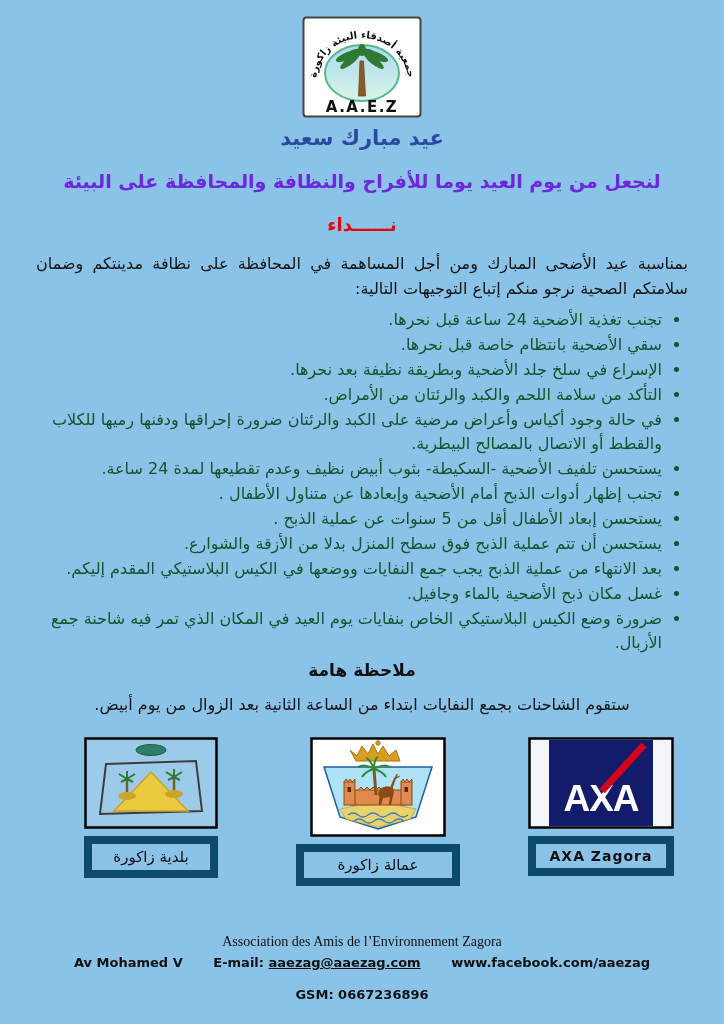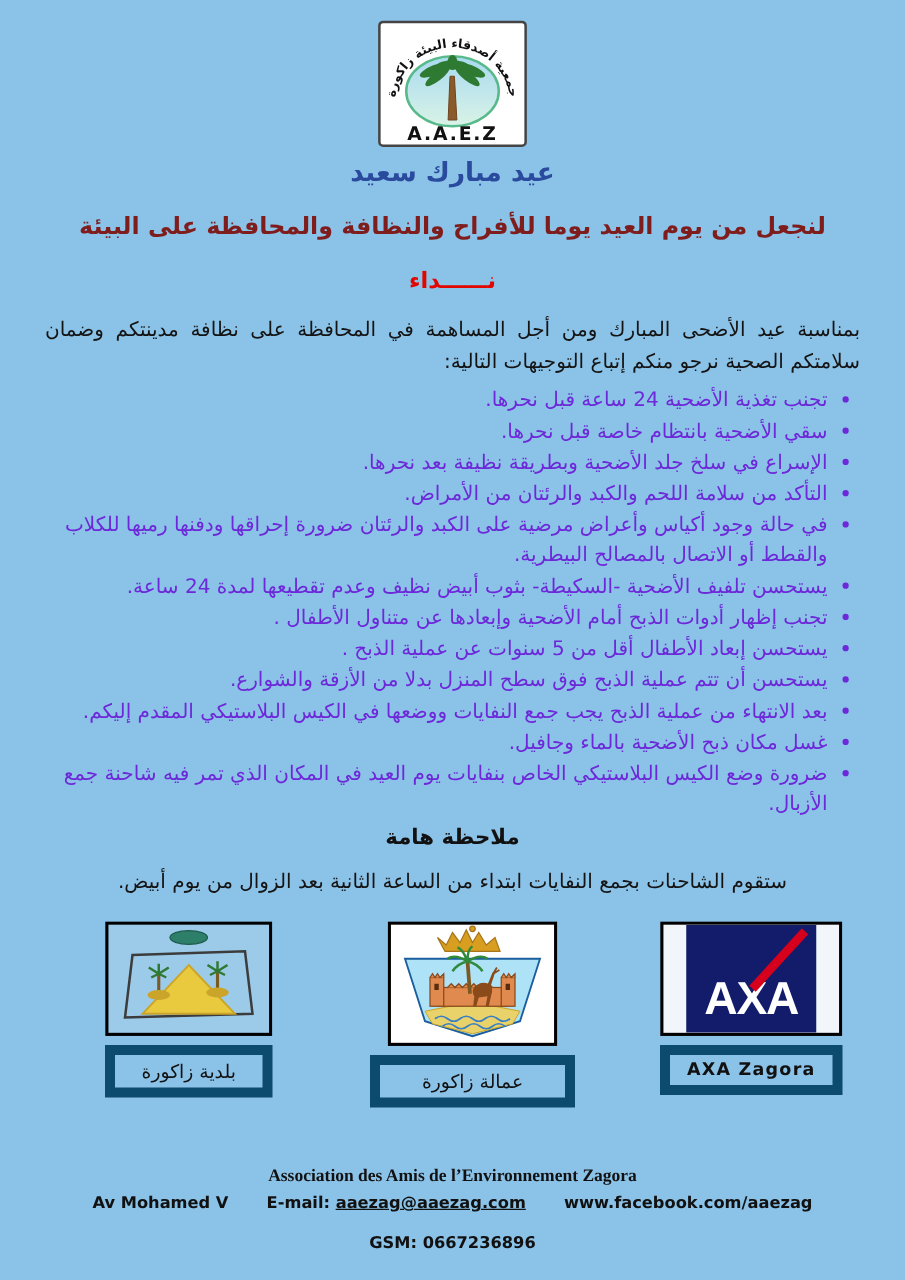--- a/index.html
+++ b/index.html
@@ -4,49 +4,49 @@
 <style>
   html,body{margin:0;padding:0;}
   body{width:724px;height:1024px;font-family:"DejaVu Sans",sans-serif;}
   .page{position:relative;width:724px;height:1024px;background:#8bc2e7;overflow:hidden;}
 
   .assoc-logo{position:absolute;top:16px;left:50%;transform:translateX(-50%);}
 
   .t1{position:absolute;top:126px;left:0;width:100%;text-align:center;
       color:#2a4a9e;font-size:21px;font-weight:bold;direction:rtl;}
   .t2{position:absolute;top:170px;left:0;width:100%;text-align:center;
-      color:#7f1d1d;font-size:19px;font-weight:bold;direction:rtl;}
+      color:#6d28d9;font-size:19px;font-weight:bold;direction:rtl;}
   .t3{position:absolute;top:214px;left:0;width:100%;text-align:center;
       color:#e10600;font-size:18px;font-weight:bold;direction:rtl;}
 
   .intro{position:absolute;top:252px;right:36px;left:36px;direction:rtl;
          text-align:justify;color:#141414;font-size:16px;line-height:1.55;}
 
   .bullets{position:absolute;top:308px;right:36px;left:36px;direction:rtl;}
   .bullets ul{margin:0;padding:0 26px 0 0;list-style:disc;}
-  .bullets li{color:#6d28d9;font-size:16px;line-height:1.5;margin-bottom:1px;}
+  .bullets li{color:#14532d;font-size:16px;line-height:1.5;margin-bottom:1px;}
 
   .note-heading{position:absolute;top:660px;left:0;width:100%;text-align:center;
                 color:#111;font-size:17px;font-weight:bold;direction:rtl;}
   .note-body{position:absolute;top:695px;left:0;width:100%;text-align:center;
              color:#141414;font-size:16px;direction:rtl;}
 
   .partners{position:absolute;top:737px;left:0;width:100%;height:140px;}
   .partner{position:absolute;display:flex;flex-direction:column;align-items:center;justify-content:space-between;}
   .partner.p-left{left:84px;width:134px;}
   .partner.p-mid{left:296px;width:164px;}
   .partner.p-right{left:528px;width:146px;}
   .partner .logo-box{display:block;}
   .plabel{box-sizing:border-box;width:100%;margin-top:7px;border:8px solid #0c4a6e;
           background:#8bc2e7;text-align:center;padding:4px 2px;color:#111;
           font-size:15px;direction:rtl;}
   .plabel.latin{direction:ltr;font-weight:bold;font-size:14px;letter-spacing:1px;}
 
   .footer{position:absolute;top:934px;left:0;width:100%;text-align:center;color:#111;}
-  .f1{font-family:"Liberation Serif",serif;font-weight:bold;font-size:14px;}
+  .f1{font-family:"Liberation Serif",serif;font-weight:normal;font-size:14px;}
   .f2{font-weight:bold;font-size:13px;margin-top:5px;}
   .f2 .sp{display:inline-block;width:26px;}
   .f2 a{color:#111;text-decoration:underline;}
   .f3{font-weight:bold;font-size:13px;margin-top:17px;}
 </style>
 </head>
 <body>
 
 <div class="page">
 

